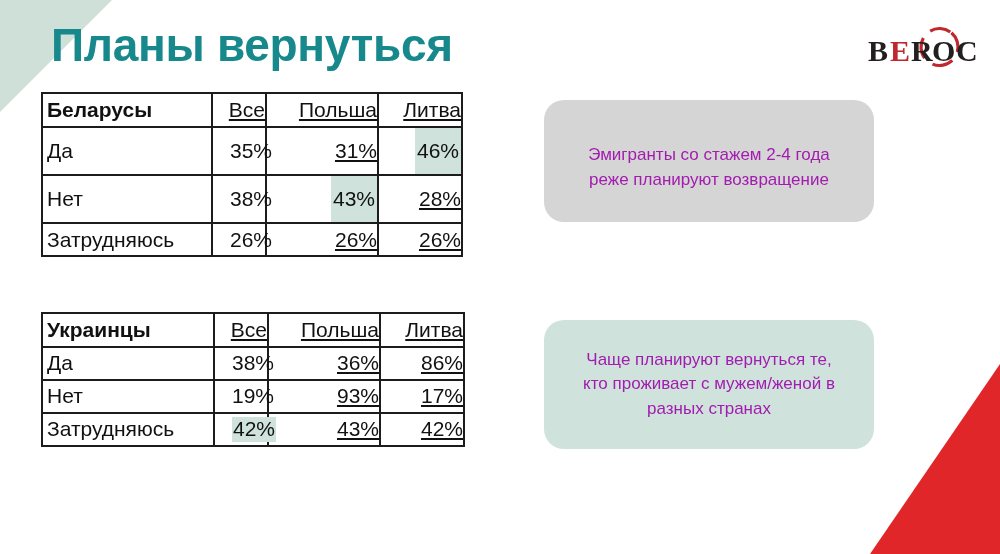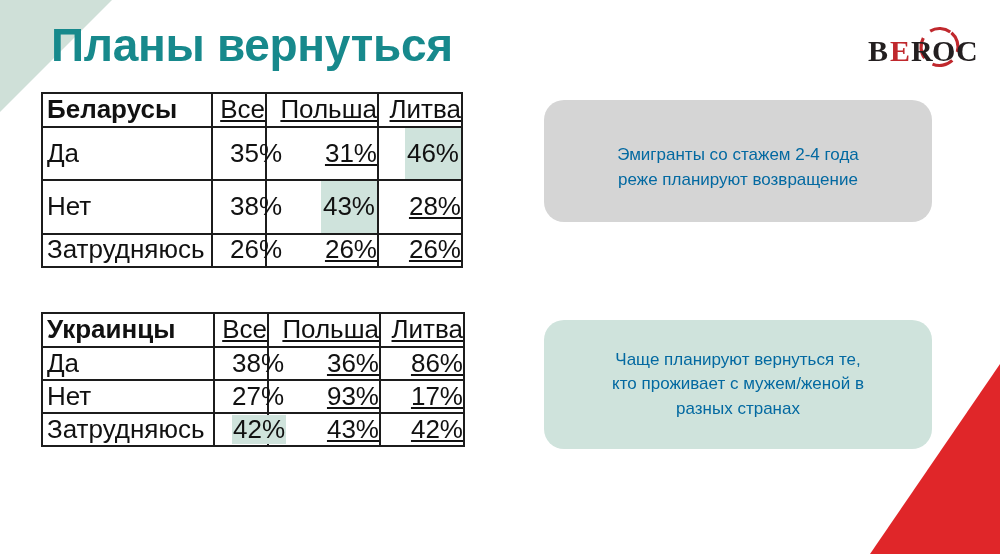--- a/index.html
+++ b/index.html
@@ -64,21 +64,21 @@
 
   
   .stat-table {
     position: absolute;
     border-collapse: collapse;
     table-layout: fixed;
     background: #ffffff;
   }
   .stat-table td {
     border: 2px solid #1c1c1c;
-    font-size: 26px;
+    font-size: 21px;
     color: #111111;
     height: 33px;
     padding: 0;
     line-height: 1.05;
     box-sizing: border-box;
   }
   .stat-table .c-label {
     text-align: left;
     padding-left: 4px;
     white-space: nowrap;
@@ -105,28 +105,28 @@
     padding: 1px 1px 1px 1px;
   }
 
   #table-belarus { left: 41px; top: 92px; width: 420px; }
   #table-ukraine { left: 41px; top: 312px; width: 422px; }
 
   
   .callout {
     position: absolute;
     left: 544px;
-    width: 388px;
+    width: 330px;
     border-radius: 20px;
     display: flex;
     align-items: center;
     justify-content: center;
     text-align: center;
     font-size: 17px;
-    color: #0369a1;
+    color: #a21caf;
     line-height: 1.45;
     padding: 0 22px;
     box-sizing: border-box;
   }
   #callout-gray {
     top: 100px;
     height: 122px;
     background: #d5d5d5;
   }
   #callout-gray .callout-text { transform: translateY(7px); }
@@ -212,21 +212,21 @@
     </thead>
     <tbody>
       <tr>
         <td class="c-label">Да</td>
         <td class="c-all">38%</td>
         <td class="c-mid">36%</td>
         <td class="c-right">86%</td>
       </tr>
       <tr>
         <td class="c-label">Нет</td>
-        <td class="c-all">27%</td>
+        <td class="c-all">19%</td>
         <td class="c-mid">93%</td>
         <td class="c-right">17%</td>
       </tr>
       <tr>
         <td class="c-label">Затрудняюсь</td>
         <td class="c-all"><span class="hl-all">42%</span></td>
         <td class="c-mid">43%</td>
         <td class="c-right">42%</td>
       </tr>
     </tbody>

